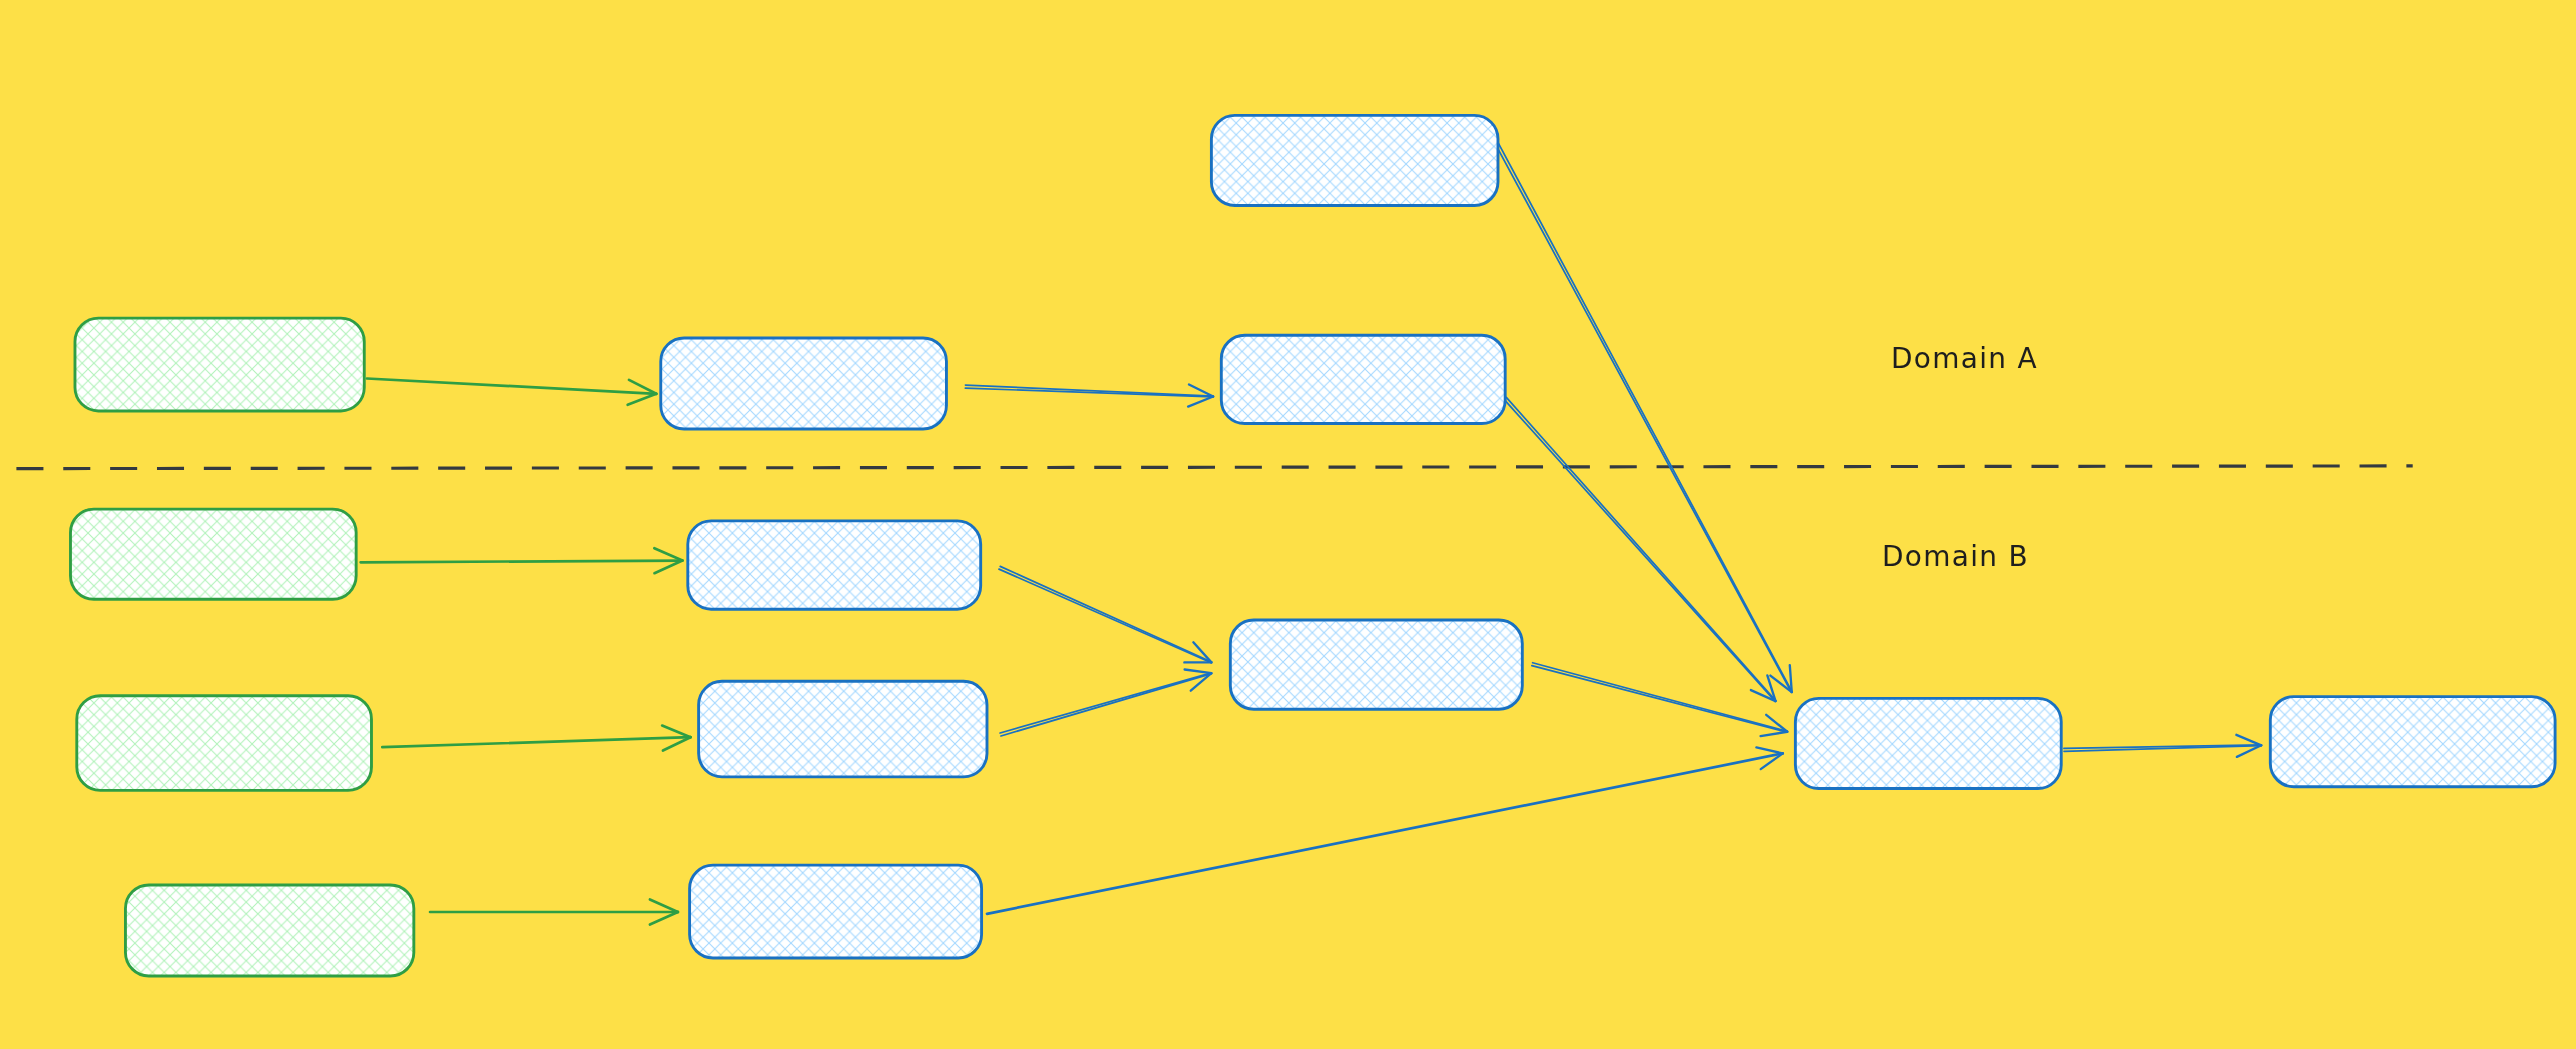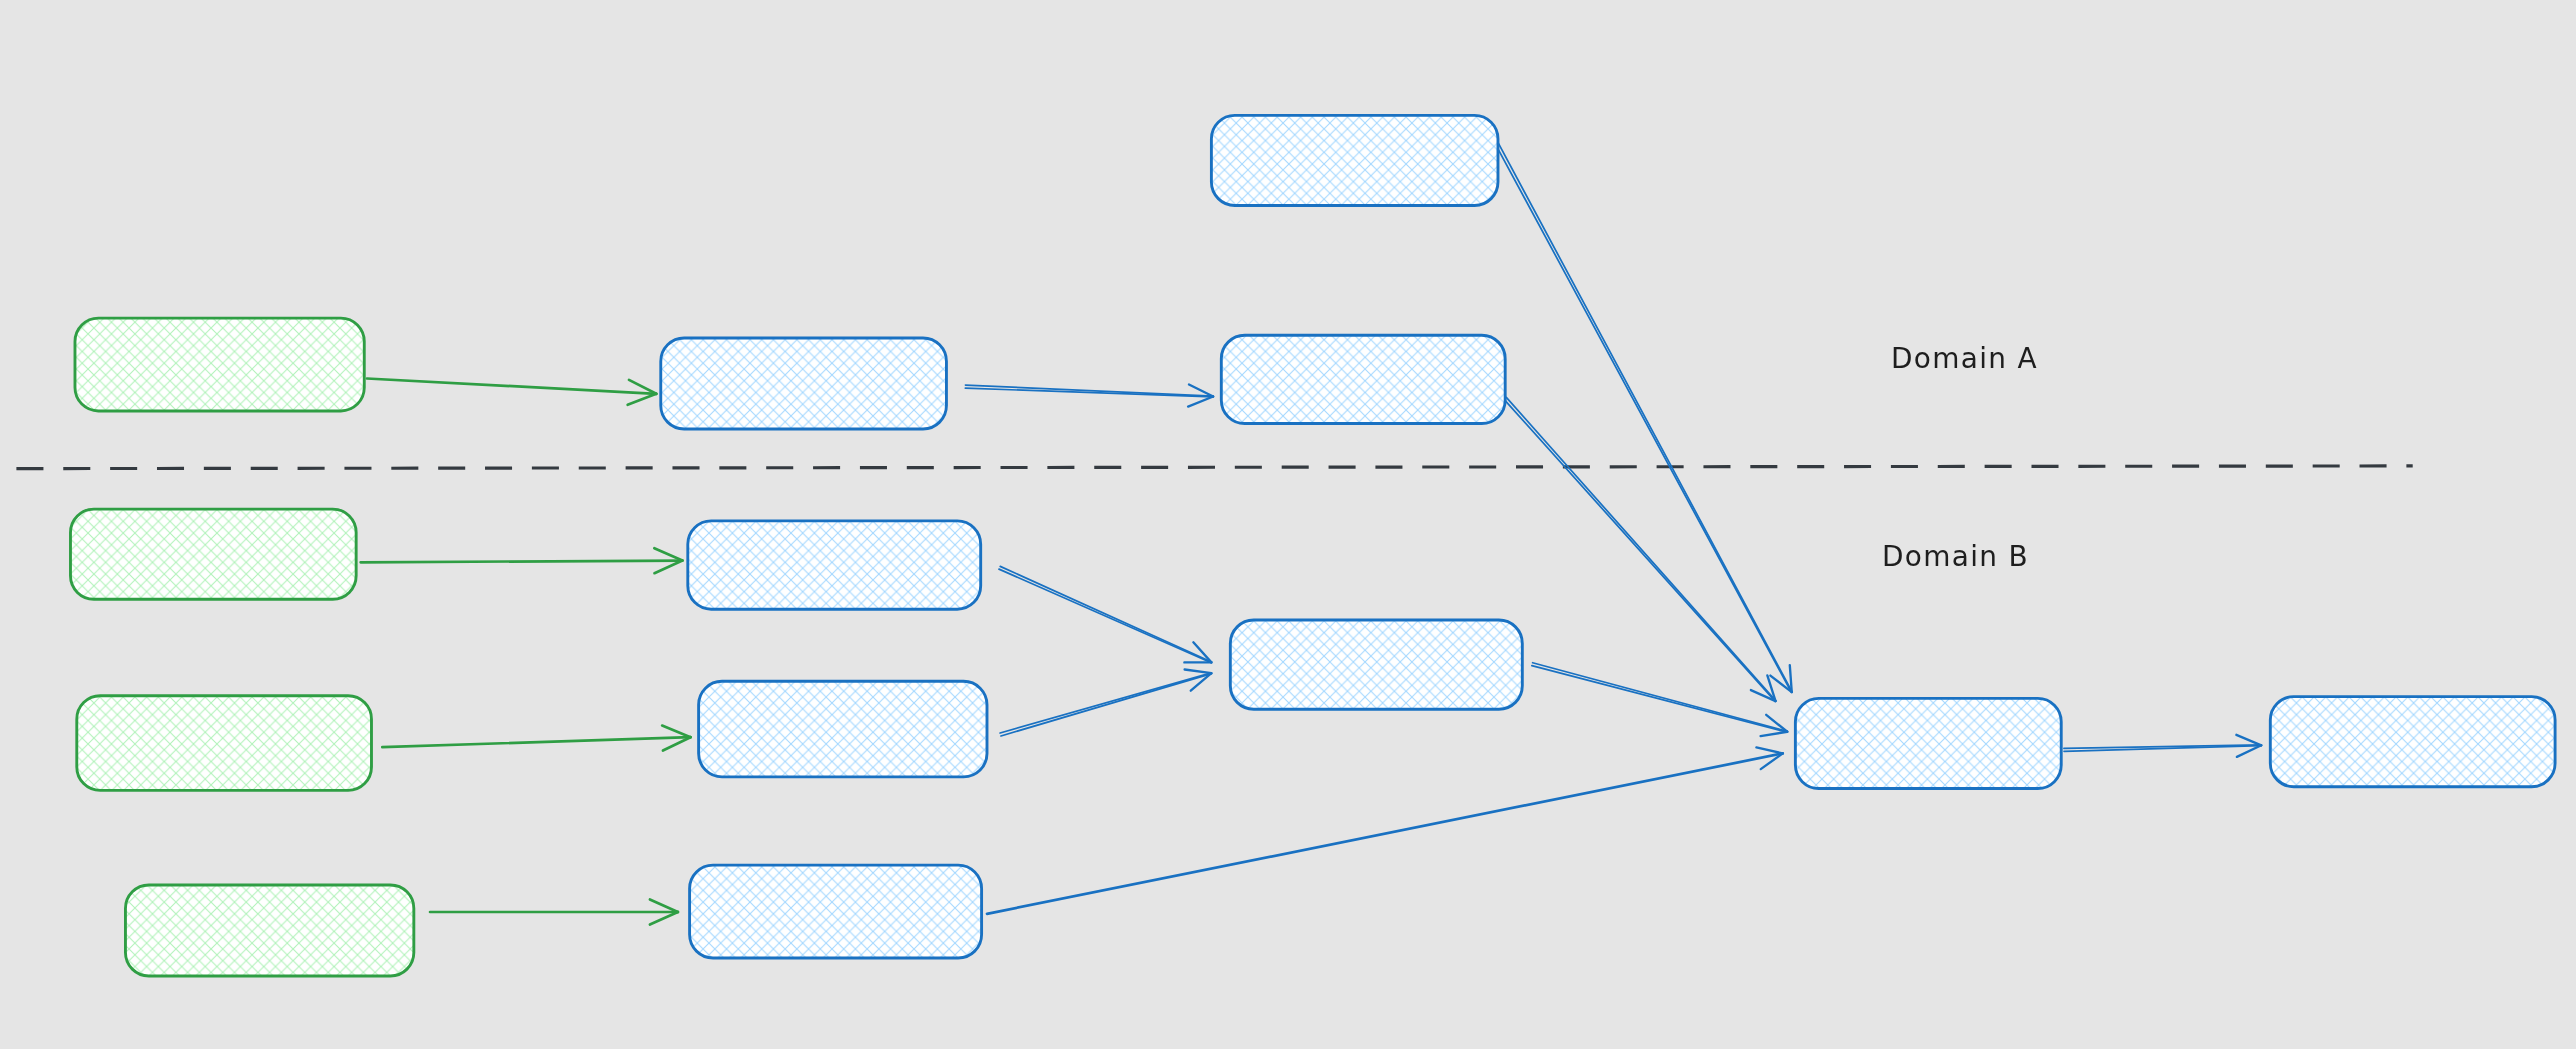--- a/index.html
+++ b/index.html
@@ -1,20 +1,20 @@
 <!DOCTYPE html>
 <html style="font-size:14.4px"><head>
 <meta charset="utf-8">
 <style>
   html, body { margin: 0; padding: 0; background: #ffffff; }
   .stage {
     position: relative;
     width: 2576px;
     height: 1049px;
-    background: #e5e5e5;
+    background: #fde047;
     overflow: hidden;
     font-family: "DejaVu Sans", sans-serif;
   }
   svg { display: block; }
   text.domain-label {
     font-family: "DejaVu Sans", sans-serif;
     font-size: 31px;
     letter-spacing: 1.5px;
     fill: #1e1e1e;
   }

